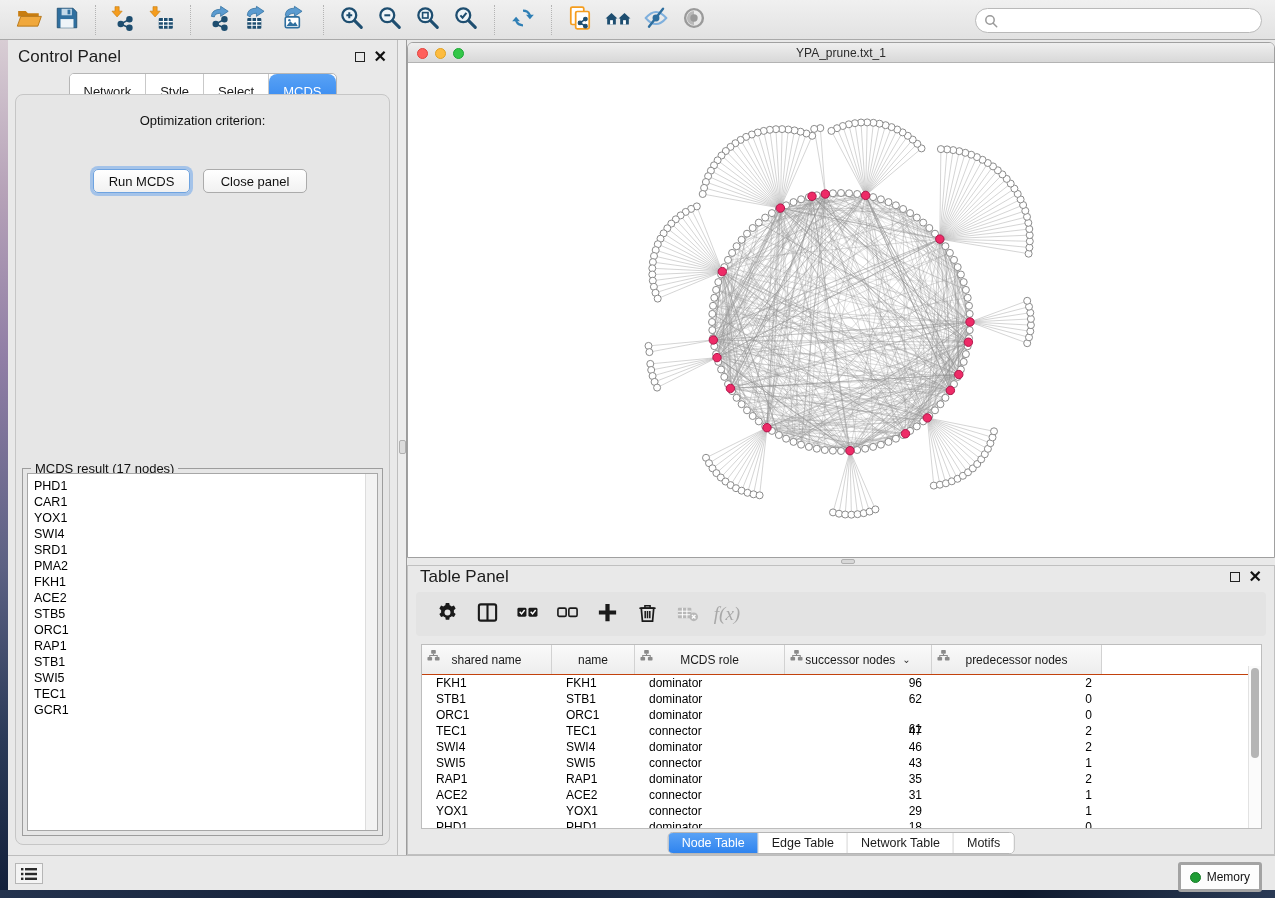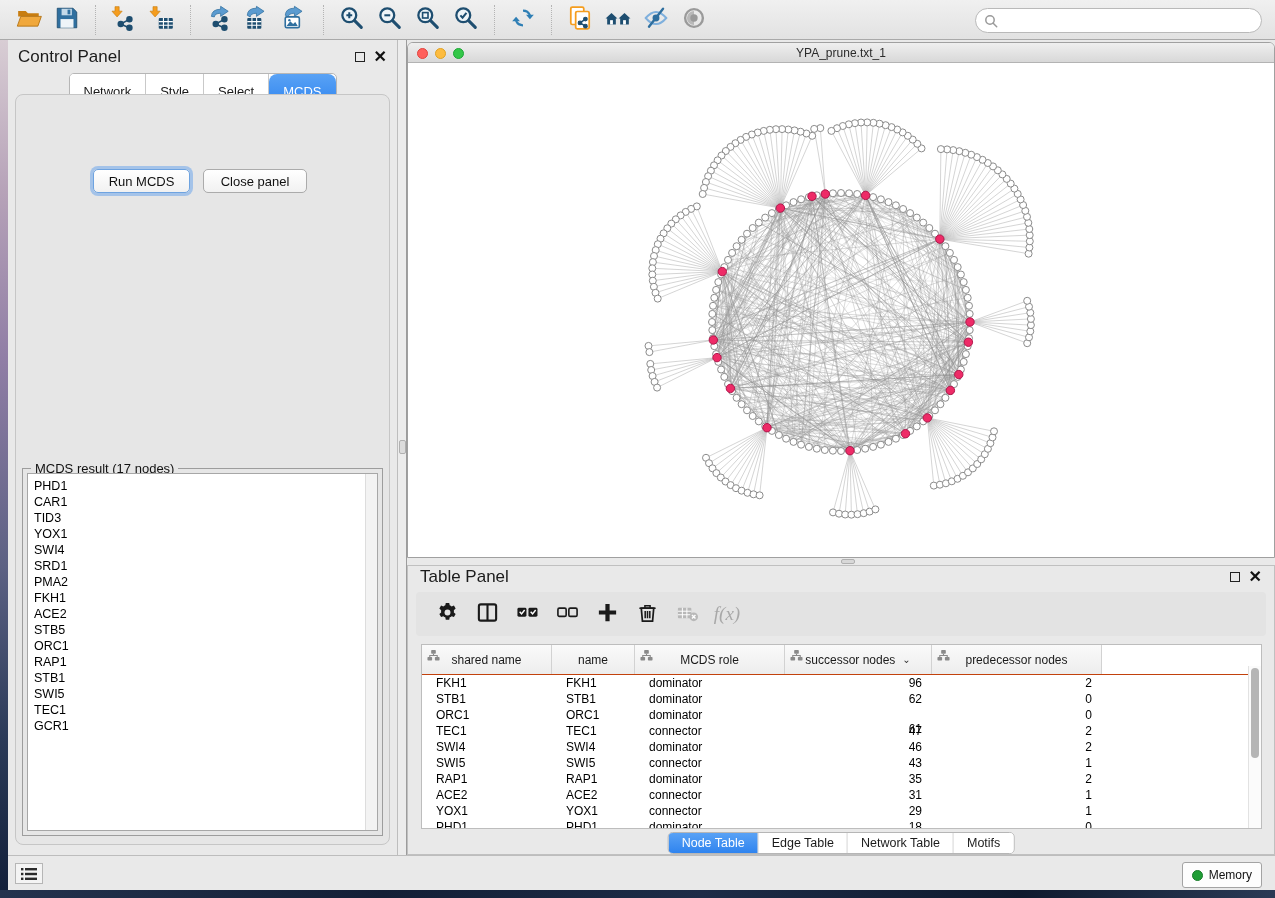--- a/index.html
+++ b/index.html
@@ -104,21 +104,21 @@
   .bottom-tabs { position:absolute; left:50%; transform:translateX(-50%); top:266px; display:flex; height:22px;
     border:1px solid #b6b6b6; border-radius:5px; overflow:hidden; background:#fff; }
   .b-tab { padding:0 13px; font-size:12.5px; color:#1b1b1b; display:flex; align-items:center; background:#fff; border-right:1px solid #c9c9c9; }
   .b-tab:last-child { border-right:none; }
   .b-tab.active { background:linear-gradient(#59a2f5,#2f84ef); color:#fff; }
 
   
   .status-bar { position:absolute; left:0; right:0; bottom:0; height:35px; background:#e9e9e9; border-top:1px solid #bdbdbd; }
   .sb-left-btn { position:absolute; left:7px; top:7px; width:28px; height:21px; background:#f4f4f4; border:1px solid #b6b6b6;
     display:flex; align-items:center; justify-content:center; }
-  .memory-btn { position:absolute; right:13px; top:6px; height:23px; background:#fdfdfd; border:1px solid #a3a3a3; border-radius:3px;
+  .memory-btn { position:absolute; right:13px; top:6px; height:23px; background:#fdfdfd; border:3px solid #a3a3a3; border-radius:3px;
     display:flex; align-items:center; gap:6px; padding:12px 9px; font-size:12px; color:#111; }
   .mem-dot { width:11px; height:11px; border-radius:50%; background:#1f9d35; border:1px solid #187c29; }
 </style>
 </head>
 <body>
 
 <div class="stage">
 
   <div class="toolbar">
     <div style="display:flex;align-items:center;">
@@ -284,29 +284,29 @@
           <span class="close-glyph">✕</span>
         </span>
       </div>
       <div class="cp-tabs">
           <div class="cp-tab">Network</div>
           <div class="cp-tab">Style</div>
           <div class="cp-tab">Select</div>
           <div class="cp-tab active">MCDS</div>
         </div>
       <div class="cp-card">
+        <div class="opt-label">Optimization criterion:</div>
         <div class="btn btn-run">Run MCDS</div>
         <div class="btn btn-closepanel">Close panel</div>
         <div class="groupbox">
           <span class="group-legend">MCDS result (17 nodes)</span>
           <div class="listbox">
             <ul>
                 <li>PHD1</li>
                 <li>CAR1</li>
-                <li>TID3</li>
                 <li>YOX1</li>
                 <li>SWI4</li>
                 <li>SRD1</li>
                 <li>PMA2</li>
                 <li>FKH1</li>
                 <li>ACE2</li>
                 <li>STB5</li>
                 <li>ORC1</li>
                 <li>RAP1</li>
                 <li>STB1</li>

